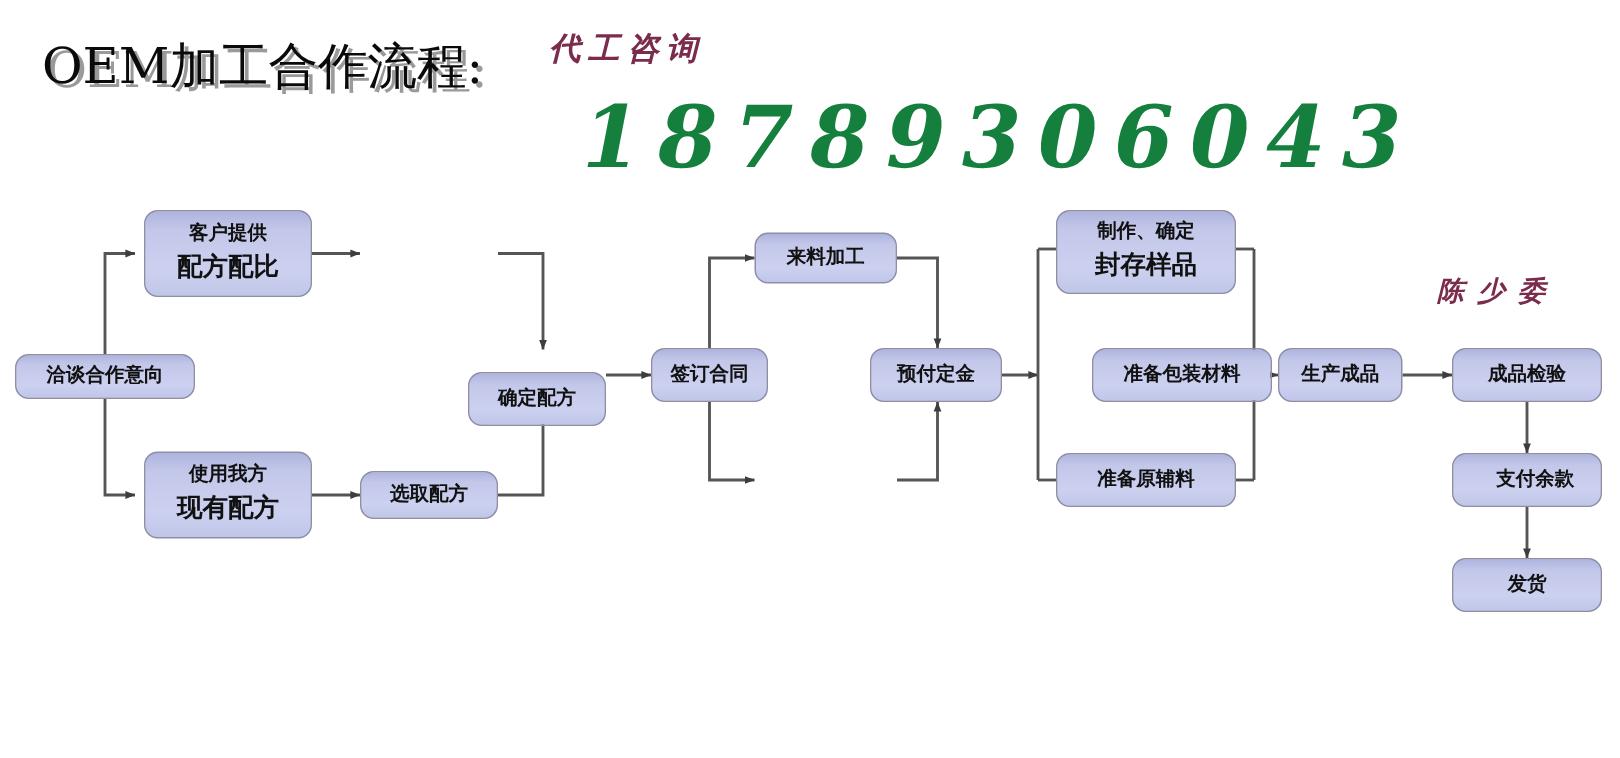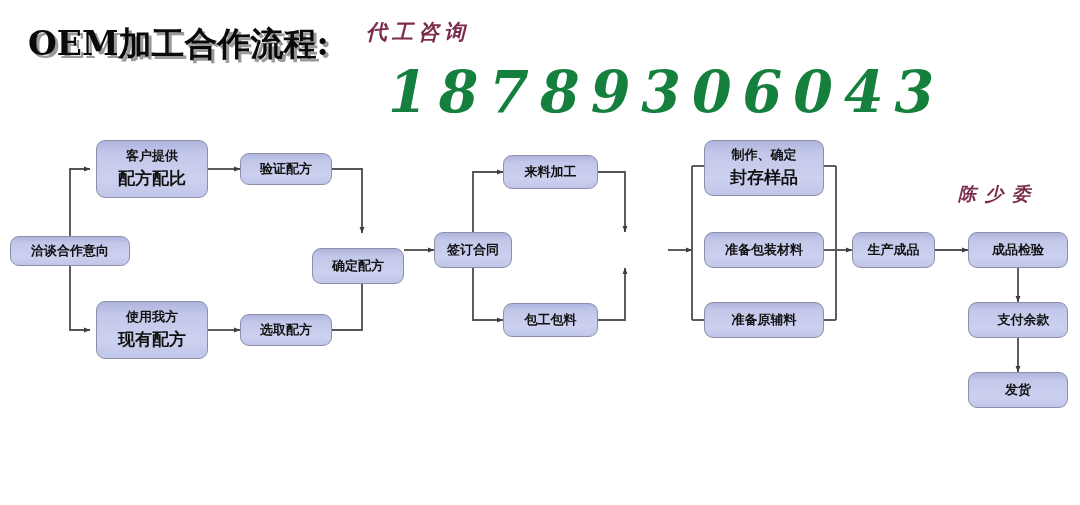--- a/index.html
+++ b/index.html
@@ -7,21 +7,21 @@
     width:1080px;height:505px;background:#ffffff;
     font-family:"DejaVu Sans","Liberation Sans",sans-serif;
     overflow:hidden;position:relative;
   }
   #canvas{position:absolute;left:0;top:0;width:1080px;height:505px;}
 
   
   .title{
     position:absolute;left:28px;top:22px;
     font-family:"DejaVu Serif","Liberation Serif",serif;
-    font-size:33px;font-weight:bold;color:#0a0a0a;
+    font-size:33px;font-weight:normal;color:#0a0a0a;
     letter-spacing:0px;white-space:nowrap;
     text-shadow:3px 3px 0 #9a9a9a;
     z-index:6;
   }
   .consult{
     position:absolute;left:366px;top:18px;
     font-family:"DejaVu Serif","Liberation Serif",serif;
     font-size:21px;font-style:italic;font-weight:bold;
     color:#7b2c4c;letter-spacing:5px;white-space:nowrap;z-index:6;
   }
@@ -119,23 +119,20 @@
 
   <div class="node" style="left:10px;  top:236px; width:120px; height:30px;">
     <span>洽谈合作意向</span>
   </div>
 
   <div class="node" style="left:96px;  top:140px; width:112px; height:58px; flex-direction:column;">
     <span>客户提供</span>
     <span class="l2">配方配比</span>
   </div>
 
-  <div class="node" style="left:240px; top:153px; width:92px;  height:32px;">
-    <span>验证配方</span>
-  </div>
 
   <div class="node" style="left:96px;  top:301px; width:112px; height:58px; flex-direction:column;">
     <span>使用我方</span>
     <span class="l2">现有配方</span>
   </div>
 
   <div class="node" style="left:240px; top:314px; width:92px;  height:32px;">
     <span>选取配方</span>
   </div>
 
@@ -144,31 +141,31 @@
   </div>
 
   <div class="node" style="left:434px; top:232px; width:78px;  height:36px;justify-content:flex-end;">
     <span>签订合同</span>
   </div>
 
   <div class="node" style="left:503px; top:155px; width:95px;  height:34px;">
     <span>来料加工</span>
   </div>
 
-  <div class="node" style="left:503px; top:303px; width:95px;  height:34px;">
-    <span>包工包料</span>
+
+  <div class="node" style="left:580px; top:232px; width:88px;  height:36px;">
+    <span>预付定金</span>
   </div>
-
 
   <div class="node" style="left:704px; top:140px; width:120px; height:56px; flex-direction:column;">
     <span>制作、确定</span>
     <span class="l2">封存样品</span>
   </div>
 
-  <div class="node" style="left:704px; top:232px; width:120px; height:36px;">
+  <div class="node" style="left:728px; top:232px; width:120px; height:36px;">
     <span>准备包装材料</span>
   </div>
 
   <div class="node" style="left:704px; top:302px; width:120px; height:36px;">
     <span>准备原辅料</span>
   </div>
 
   <div class="node" style="left:852px; top:232px; width:83px;  height:36px;">
     <span>生产成品</span>
   </div>

